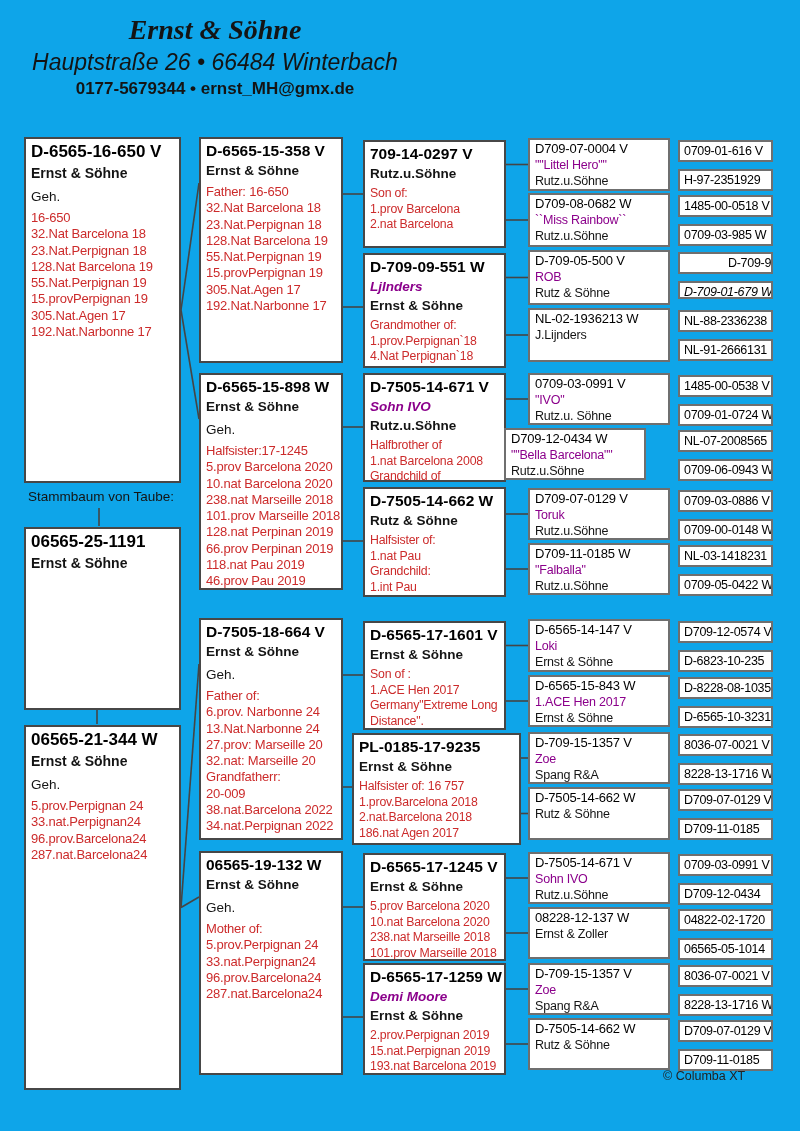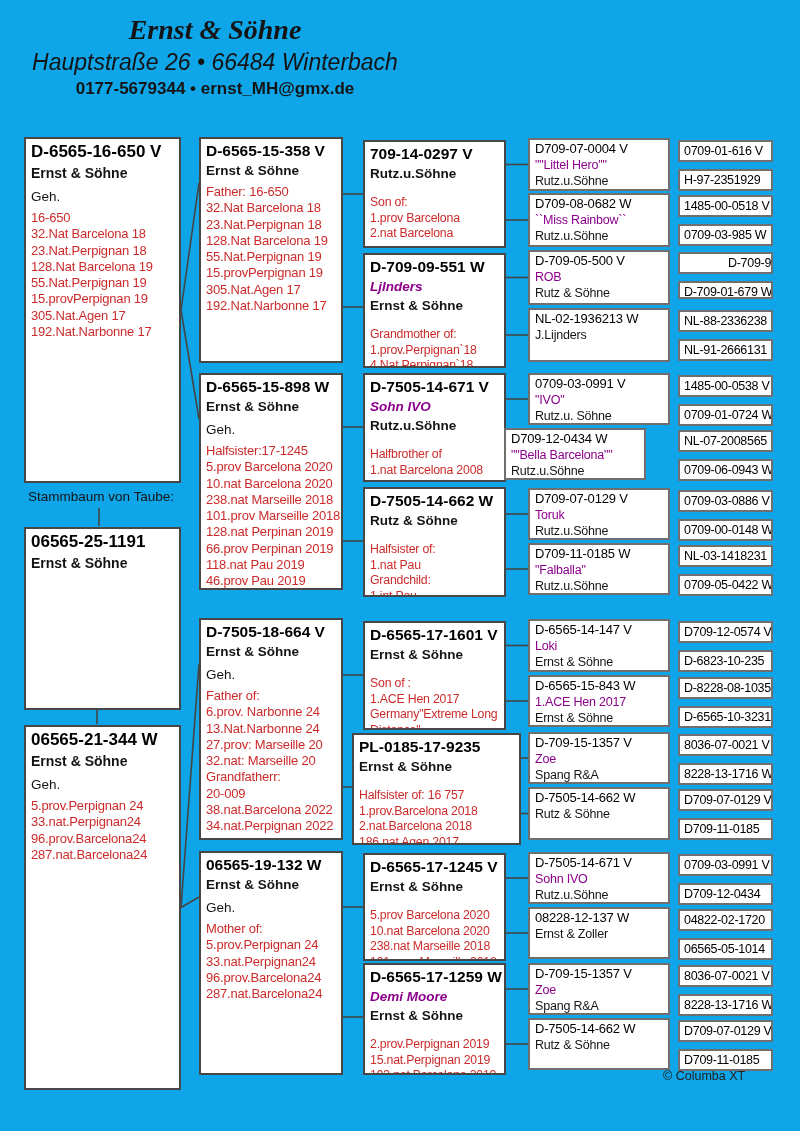--- a/index.html
+++ b/index.html
@@ -30,21 +30,21 @@
   .col1 .owner{font-size:14px;line-height:20px;}
   .col2 .owner,.col3 .owner{font-size:13.5px;line-height:19px;}
   .col4 .owner{font-weight:normal;font-size:12.5px;line-height:16px;letter-spacing:-0.2px;}
   .geh{font-size:13.5px;line-height:18px;margin-top:5px;}
   .bird-name{color:var(--purple);}
   .col3 .bird-name{font-weight:bold;font-style:italic;font-size:13.5px;line-height:19px;}
   .col4 .bird-name{font-size:12.5px;line-height:16px;letter-spacing:-0.2px;}
   .results{margin-top:4px;color:var(--red);}
   .col1 .results .res,.col2 .results .res{font-size:13px;line-height:16.3px;letter-spacing:-0.2px;}
   .col3 .results .res{font-size:12.3px;line-height:15.6px;letter-spacing:-0.2px;}
-  .col3 .results{margin-top:12px;}
+  .col3 .results{margin-top:3px;}
   
   .stammbaum{position:absolute;left:28px;top:489px;font-size:13.5px;}
   .credit{position:absolute;left:663px;top:1069px;font-size:12.5px;color:#222;}
   svg.wires{position:absolute;left:0;top:0;pointer-events:none;}
 </style>
 </head>
 <body>
 
 <div id="page">
   <svg class="wires" width="800" height="1131" id="wires">
@@ -344,21 +344,21 @@
       </div>
       <div class="box bl col5" style="left: 678px; top: 195px; width: 95px; height: 22px;">
         <div class="ring">1485-00-0518 V</div>
       </div>
       <div class="box bl col5" style="left: 678px; top: 224px; width: 95px; height: 22px;">
         <div class="ring">0709-03-985 W</div>
       </div>
       <div class="box bl col5" style="left: 678px; top: 252px; width: 95px; height: 22px; padding-left: 48px;">
         <div class="ring">D-709-98-2011</div>
       </div>
-      <div class="box bl col5" style="left: 678px; top: 281px; width: 95px; height: 18px;">
+      <div class="box bl col5" style="left: 678px; top: 281px; width: 95px; height: 18px; font-style: italic;">
         <div class="ring">D-709-01-679 W</div>
       </div>
       <div class="box bl col5" style="left: 678px; top: 310px; width: 95px; height: 22px;">
         <div class="ring">NL-88-2336238</div>
       </div>
       <div class="box bl col5" style="left: 678px; top: 339px; width: 95px; height: 22px;">
         <div class="ring">NL-91-2666131</div>
       </div>
       <div class="box bl col5" style="left: 678px; top: 375px; width: 95px; height: 22px;">
         <div class="ring">1485-00-0538 V</div>

